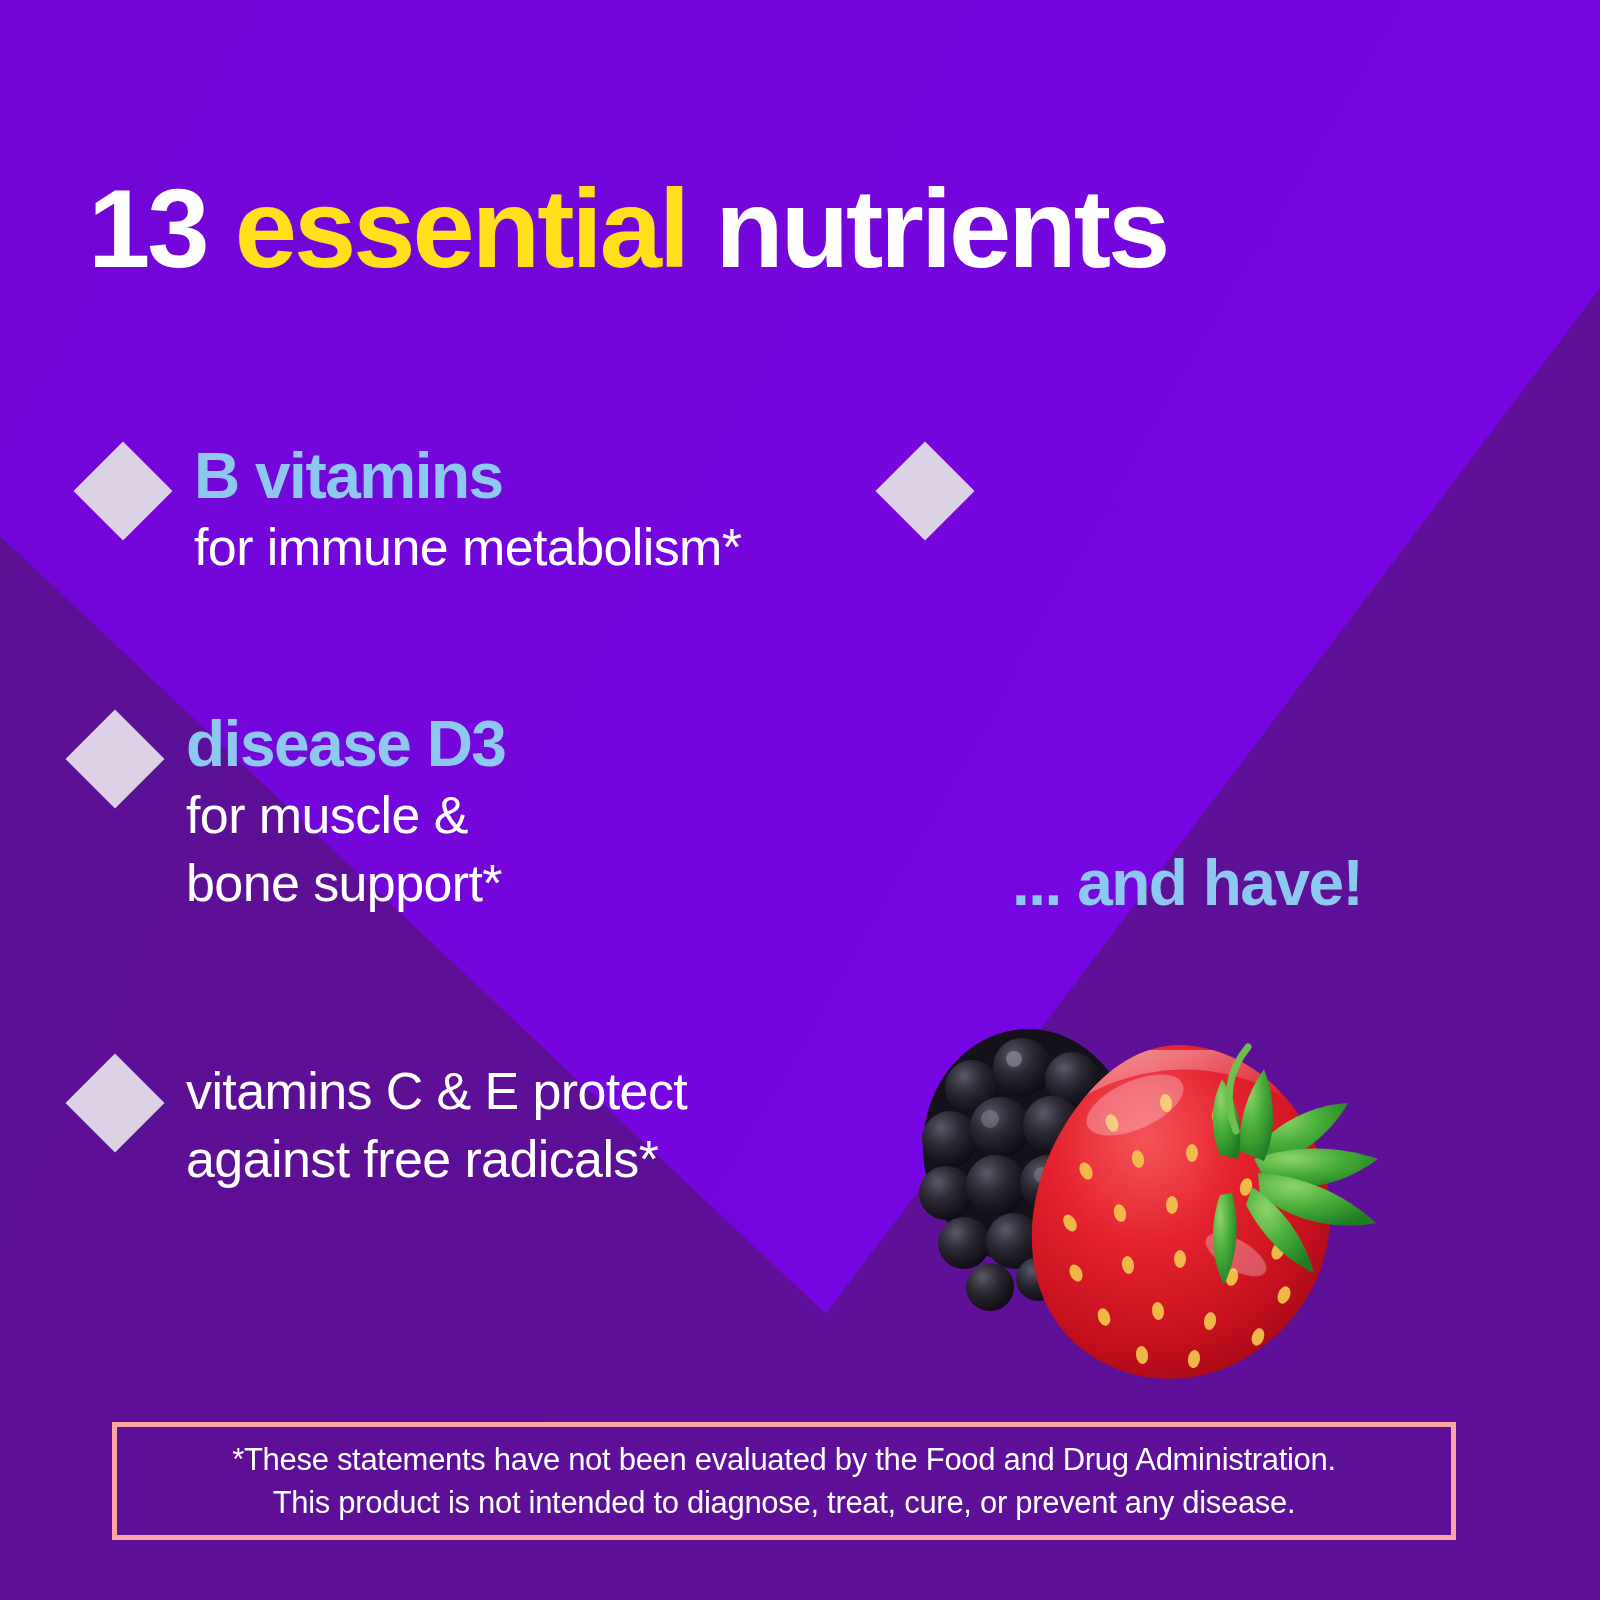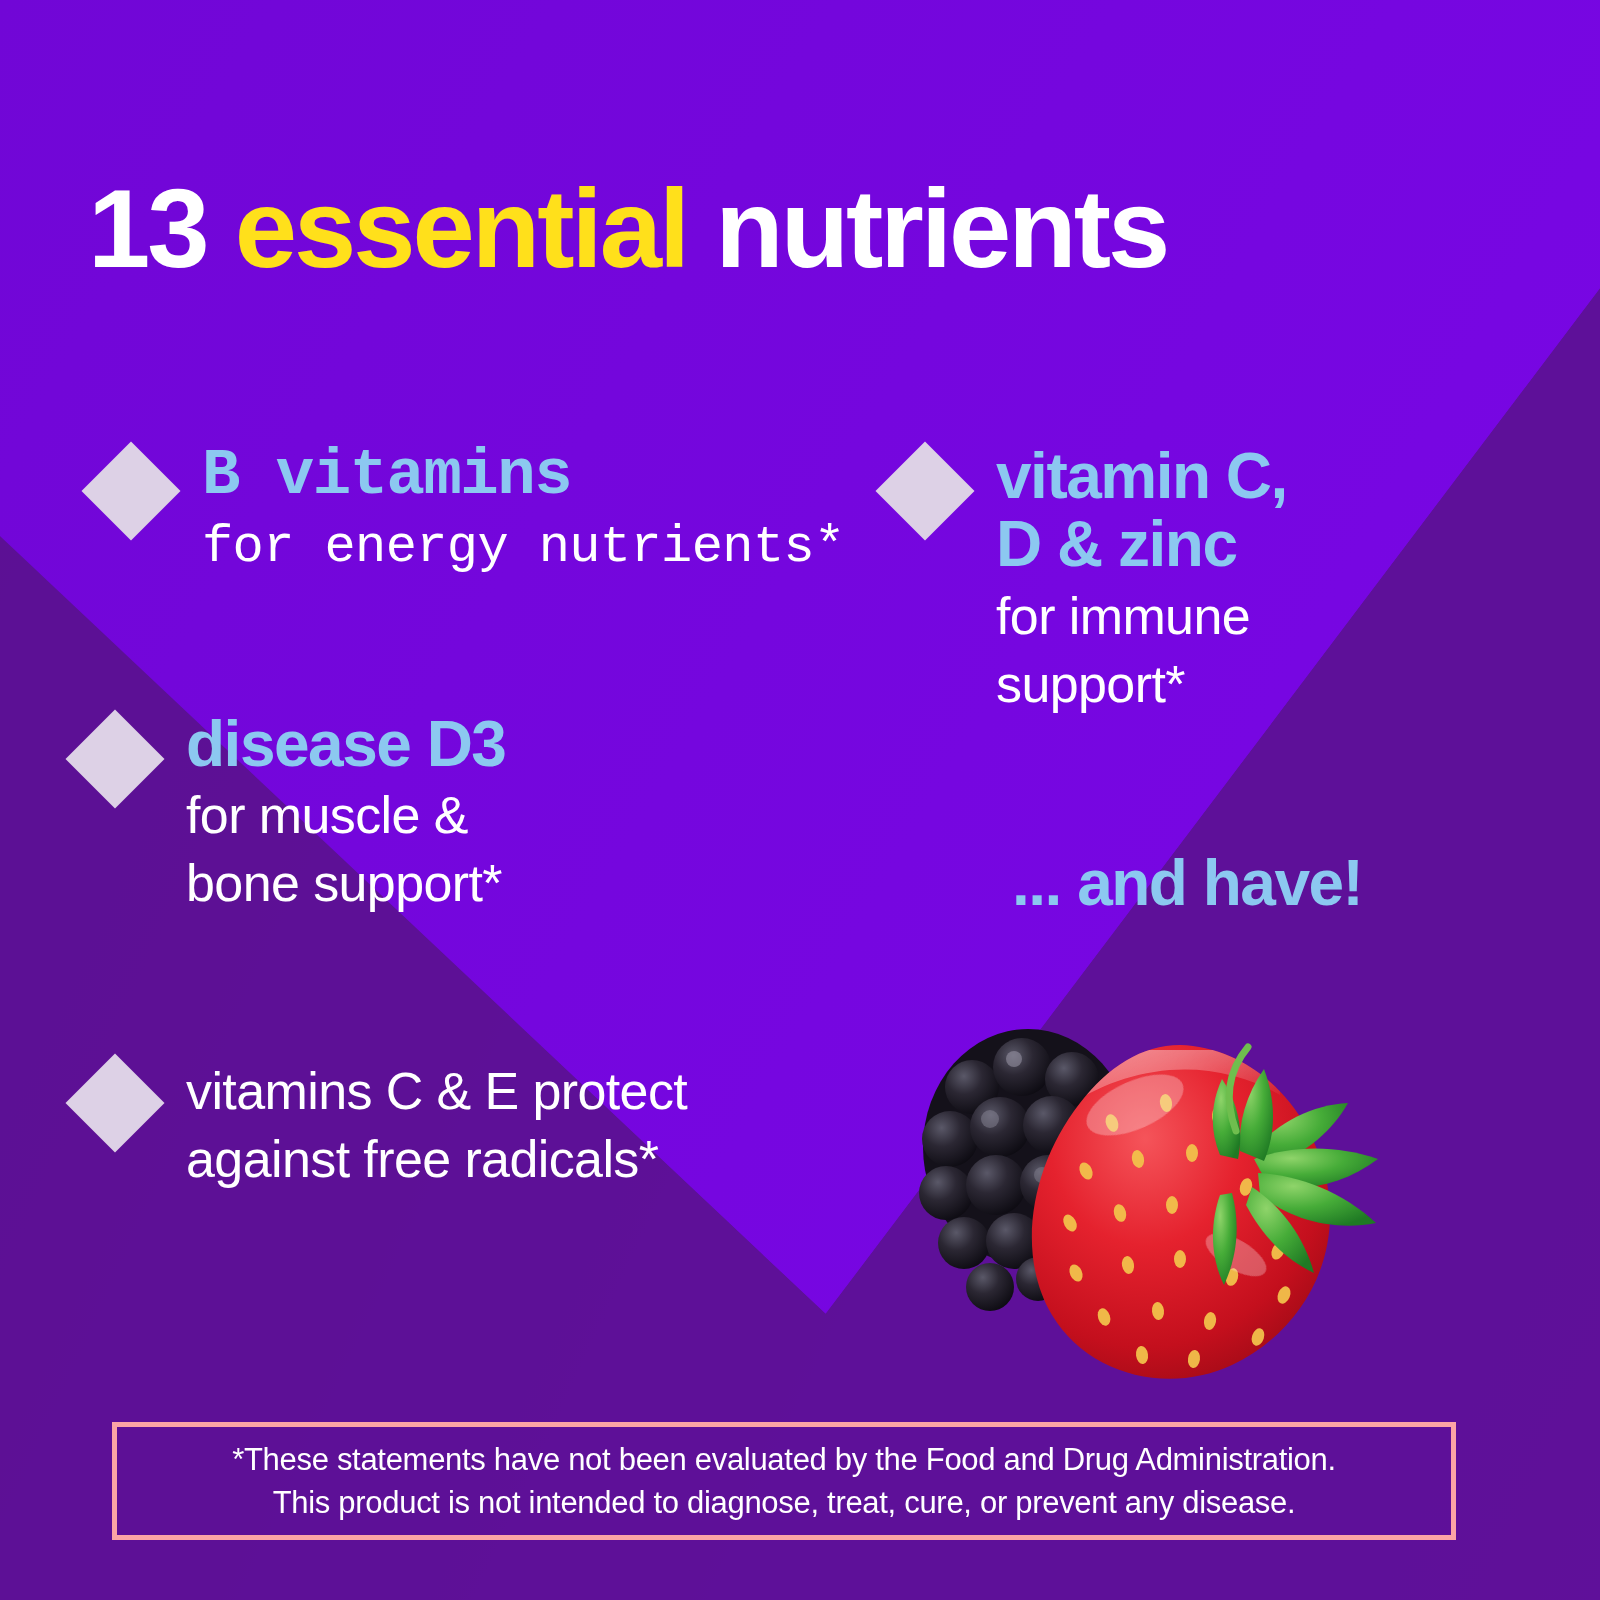--- a/index.html
+++ b/index.html
@@ -101,21 +101,21 @@
     color: #FFFFFF;
     font-size: 52px;
     font-weight: 400;
     line-height: 1.30;
     letter-spacing: -0.6px;
     margin: 4px 0 0 0;
     white-space: pre-line;
   }
 
   
-  .item-bvitamins   { position: absolute; left: 16px;  top: 0px; font-family: Liberation Mono, monospace; }
+  .item-bvitamins   { position: absolute; left: 8px;  top: 0px; }
   .item-d3          { position: absolute; left: 0;  top: 268px; }
   .item-antiox      { position: absolute; left: 0;  top: 612px; }
   .item-czinc       { position: absolute; left: 0;  top: 0px; }
 
   .and-more {
     position: absolute;
     left: 122px;
     top: 404px;
     color: #8CC8F0;
     font-size: 64px;
@@ -170,21 +170,21 @@
 
   <div class="col-left">
 
     <div class="item item-bvitamins">
       <div class="item-row">
         <div class="diamond-wrap">
           <div class="diamond"></div>
         </div>
         <div class="item-body">
           <div class="item-title">B vitamins</div>
-          <div class="item-sub">for energy nutrients*</div>
+          <div class="item-sub">for immune metabolism*</div>
         </div>
       </div>
     </div>
 
     <div class="item item-d3">
       <div class="item-row">
         <div class="diamond-wrap">
           <div class="diamond"></div>
         </div>
         <div class="item-body">
@@ -208,26 +208,20 @@
     </div>
 
   </div>
 
   <div class="col-right">
 
     <div class="item item-czinc">
       <div class="item-row">
         <div class="diamond-wrap">
           <div class="diamond"></div>
-        </div>
-        <div class="item-body">
-          <div class="item-title" style="white-space:pre-line">vitamin C,
-D &amp; zinc</div>
-          <div class="item-sub">for immune
-support*</div>
         </div>
       </div>
     </div>
 
     <div class="and-more">... and have!</div>
 
   </div>
 
   <div class="fruit">
     <svg viewBox="0 0 620 440" width="620" height="440" xmlns="http://www.w3.org/2000/svg">

